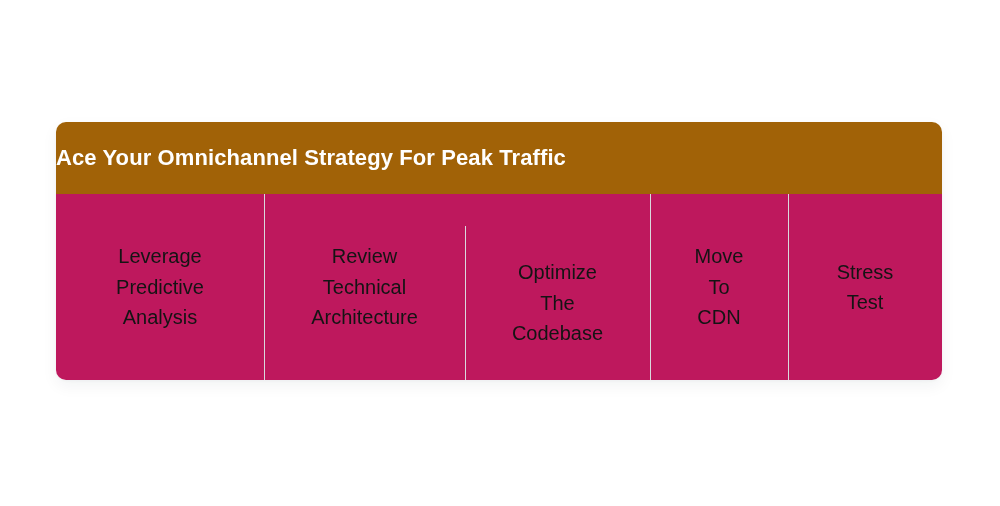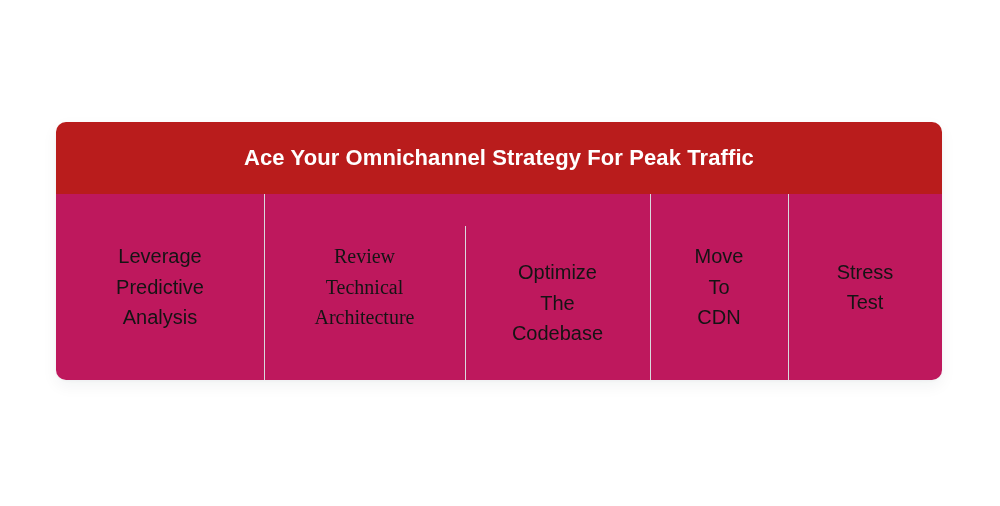--- a/index.html
+++ b/index.html
@@ -31,24 +31,24 @@
     box-shadow: 0 6px 16px rgba(20, 30, 60, 0.055),
                 0 1px 3px rgba(20, 30, 60, 0.035);
     overflow: hidden;
     display: flex;
     flex-direction: column;
   }
 
   .card-header {
     flex: 0 0 72px;
     height: 72px;
-    background: #b91c1c;
+    background: #a16207;
     display: flex;
     align-items: center;
-    justify-content: center;
+    justify-content: flex-start;
   }
 
   .card-title {
     color: #ffffff;
     font-size: 22px;
     font-weight: bold;
     letter-spacing: 0.1px;
     line-height: 1.2;
     text-align: center;
     white-space: nowrap;
@@ -76,21 +76,21 @@
     position: absolute;
     left: 0;
     top: 0;
     bottom: 0;
     width: 1px;
     background: #d9d9dd;
   }
 
   
   .col-0 { flex: 0 0 208px; }
-  .col-1 { flex: 0 0 201px; font-family: Liberation Serif, serif; }
+  .col-1 { flex: 0 0 201px; }
   .col-2 { flex: 0 0 185px; margin-top: 32px; }
   .col-3 { flex: 0 0 138px; justify-content: center; }
   .col-4 { flex: 1 1 auto; }
 
   .col-text {
     font-size: 20px;
     font-weight: normal;
     color: #141414;
     text-align: center;
     line-height: 1.52;

